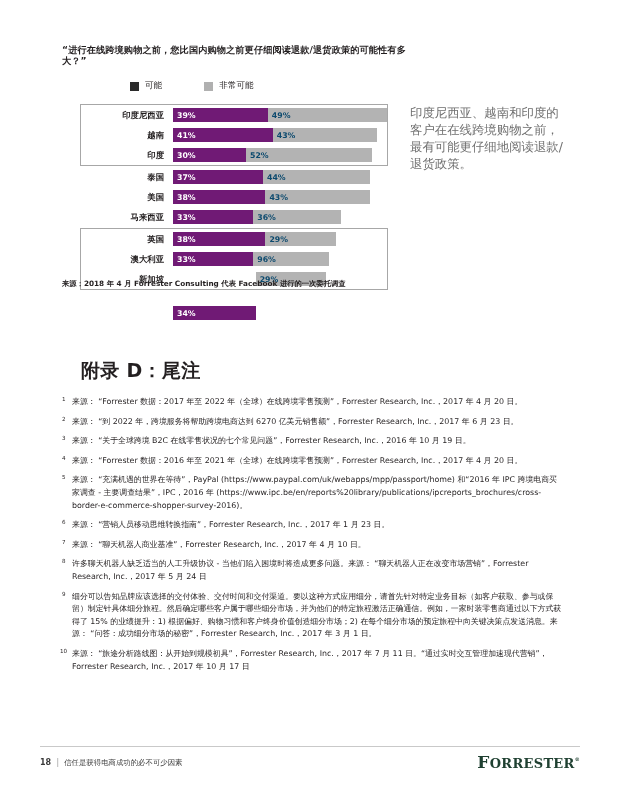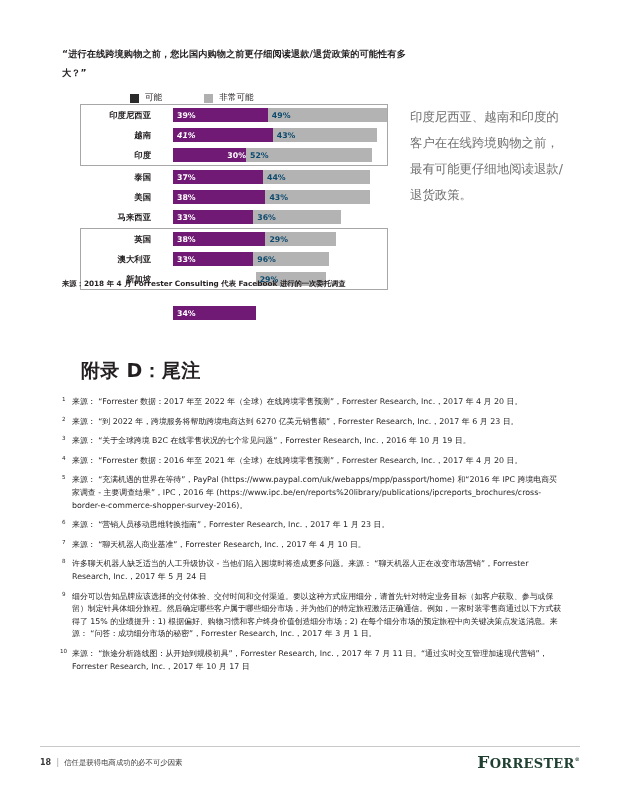--- a/index.html
+++ b/index.html
@@ -24,29 +24,29 @@
     width: 620px;
   }
 
   #chart-question {
     position: absolute;
     left: 62px;
     top: 44px;
     width: 350px;
     font-size: 9.2px;
     font-weight: bold;
-    line-height: 19px;
+    line-height: 11px;
     color: #231f20;
     letter-spacing: 0.1px;
   }
 
   #chart-legend {
     position: absolute;
     left: 130px;
-    top: 92px;
+    top: 80px;
     display: flex;
     gap: 42px;
     align-items: flex-end;
   }
   .legend-entry {
     display: flex;
     align-items: center;
     gap: 6px;
     font-size: 8.6px;
     color: #231f20;
@@ -78,21 +78,21 @@
 
   .bar-row {
     display: flex;
     align-items: center;
     height: 17px;
     padding: 1.5px 0;
   }
   .bar-label {
     width: 92px;
     text-align: right;
-    padding-right: 22px;
+    padding-right: 9px;
     font-size: 8.4px;
     font-weight: bold;
     color: #231f20;
     white-space: nowrap;
     box-sizing: border-box;
   }
   .bar-track {
     position: relative;
     height: 14px;
     display: flex;
@@ -129,21 +129,21 @@
     color: #231f20;
   }
   #chart-footnotes .fn-line { font-weight: bold; }
 
   #chart-callout {
     position: absolute;
     left: 410px;
     top: 104px;
     width: 160px;
     font-size: 12.4px;
-    line-height: 26px;
+    line-height: 17px;
     color: #6f6f6f;
   }
 
   
   #appendix {
     position: absolute;
     left: 62px;
     top: 358px;
     width: 500px;
   }
@@ -249,32 +249,32 @@
               <span>39%</span>
             </div>
             <div class="bar-seg light" style="width: 55.6818%;">
               <span>49%</span>
             </div>
           </div>
         </div>
         <div class="bar-row">
           <div class="bar-label">越南</div>
           <div class="bar-track">
-            <div class="bar-seg dark" style="width: 46.5909%; font-style: italic;">
+            <div class="bar-seg dark" style="width: 46.5909%;">
               <span>41%</span>
             </div>
             <div class="bar-seg light" style="width: 48.8636%;">
               <span>43%</span>
             </div>
           </div>
         </div>
         <div class="bar-row">
           <div class="bar-label">印度</div>
           <div class="bar-track">
-            <div class="bar-seg dark" style="width: 34.0909%; justify-content: flex-end;">
+            <div class="bar-seg dark" style="width: 34.0909%;">
               <span>30%</span>
             </div>
             <div class="bar-seg light" style="width: 59.0909%;">
               <span>52%</span>
             </div>
           </div>
         </div>
       </div>
       <div class="chart-group plain">
         <div class="bar-row">

